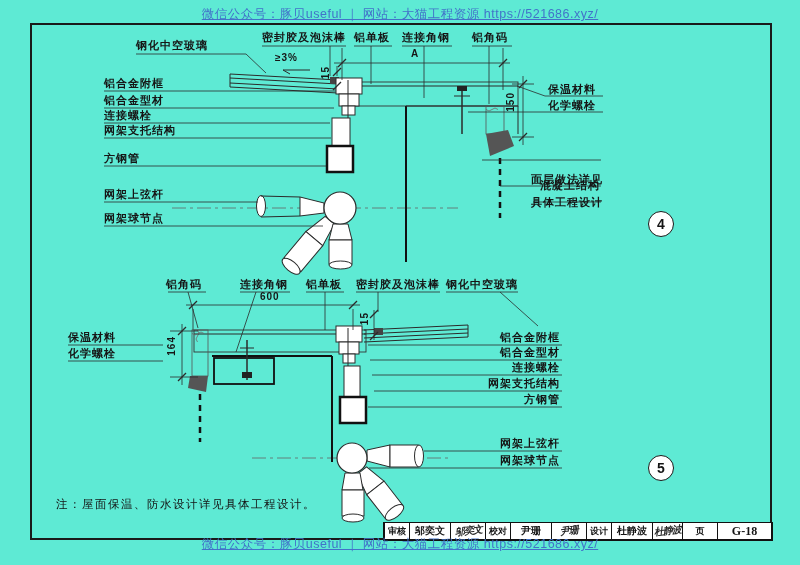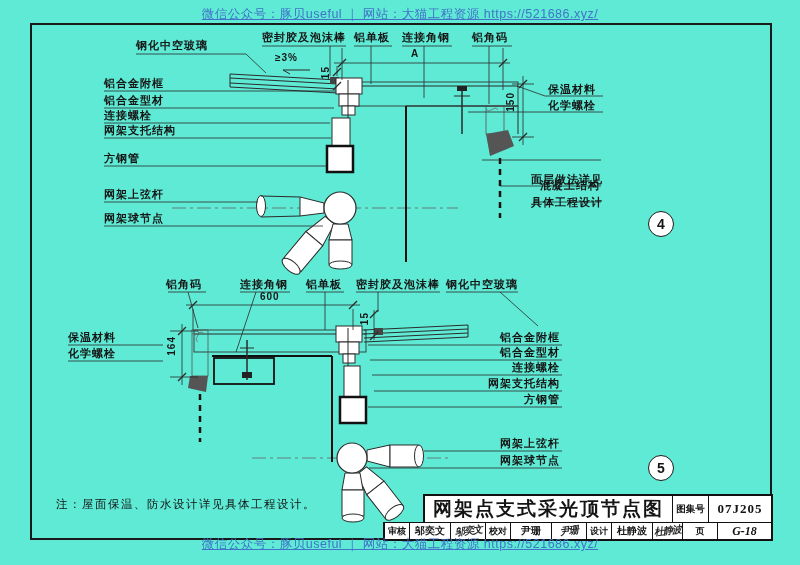--- a/index.html
+++ b/index.html
@@ -23,21 +23,21 @@
   .tb-title-cell{flex:0 0 247px;border-right:1.5px solid #111;display:flex;align-items:center;justify-content:center;
                  font-size:19px;font-weight:700;letter-spacing:2px;white-space:nowrap;}
   .tb-atlas-label{flex:0 0 35px;border-right:1.5px solid #111;display:flex;align-items:center;justify-content:center;
                   font-size:9.5px;font-weight:700;}
   .tb-atlas-no{flex:1;display:flex;align-items:center;justify-content:center;font-size:13px;font-weight:700;
                font-family:"Liberation Serif","DejaVu Serif",serif;letter-spacing:1px;}
   .tb-sig-row{position:absolute;left:383px;top:522px;width:390px;height:19px;border:2px solid #111;border-top:1.5px solid #111;
               box-sizing:border-box;display:flex;z-index:5;background:#fff;}
   .tb-cell{border-right:1px solid #111;display:flex;align-items:center;justify-content:center;
            font-size:9px;font-weight:700;overflow:hidden;white-space:nowrap;}
-  .tb-cell:last-child{border-right:none;font-style:italic;}
+  .tb-cell:last-child{border-right:none;}
   .tb-name{font-size:10px;}
   .sig{font-style:italic;transform:rotate(-7deg);letter-spacing:-1px;color:#2a2a2a;font-size:10px;}
 </style>
 </head>
 <body>
 
 <div class="sheet">
 
   <div class="wm" style="top:6px;">微信公众号：豚贝useful ｜ 网站：大猫工程资源 https://521686.xyz/</div>
   <div class="wm" style="top:536px;">微信公众号：豚贝useful ｜ 网站：大猫工程资源 https://521686.xyz/</div>
@@ -324,25 +324,20 @@
   <div class="lbl lbl-r" style="right:240px;top:392px;">方钢管</div>
   <div class="lbl lbl-r" style="right:240px;top:436px;">网架上弦杆</div>
   <div class="lbl lbl-r" style="right:240px;top:453px;">网架球节点</div>
   <div class="dim" style="left:260px;top:291px;">600</div>
   <div class="dimv" style="left:166px;top:336px;">164</div>
   <div class="dimv" style="left:359px;top:312px;">15</div>
   <div class="circ" style="left:648px;top:455px;">5</div>
 
   <div class="note">注：屋面保温、防水设计详见具体工程设计。</div>
 
-  <div class="tb-title-box">
-    <div class="tb-title-cell">网架点支式采光顶节点图</div>
-    <div class="tb-atlas-label">图集号</div>
-    <div class="tb-atlas-no">07J205</div>
-  </div>
   <div class="tb-sig-row">
     <div class="tb-cell" style="flex:0 0 24px;">审核</div>
     <div class="tb-cell tb-name" style="flex:0 0 40px;">邬奕文</div>
     <div class="tb-cell" style="flex:0 0 34px;">
         <span class="sig">邬奕文</span>
       </div>
     <div class="tb-cell" style="flex:0 0 24px;">校对</div>
     <div class="tb-cell tb-name" style="flex:0 0 40px;">尹珊</div>
     <div class="tb-cell" style="flex:0 0 34px;">
         <span class="sig">尹珊</span>

